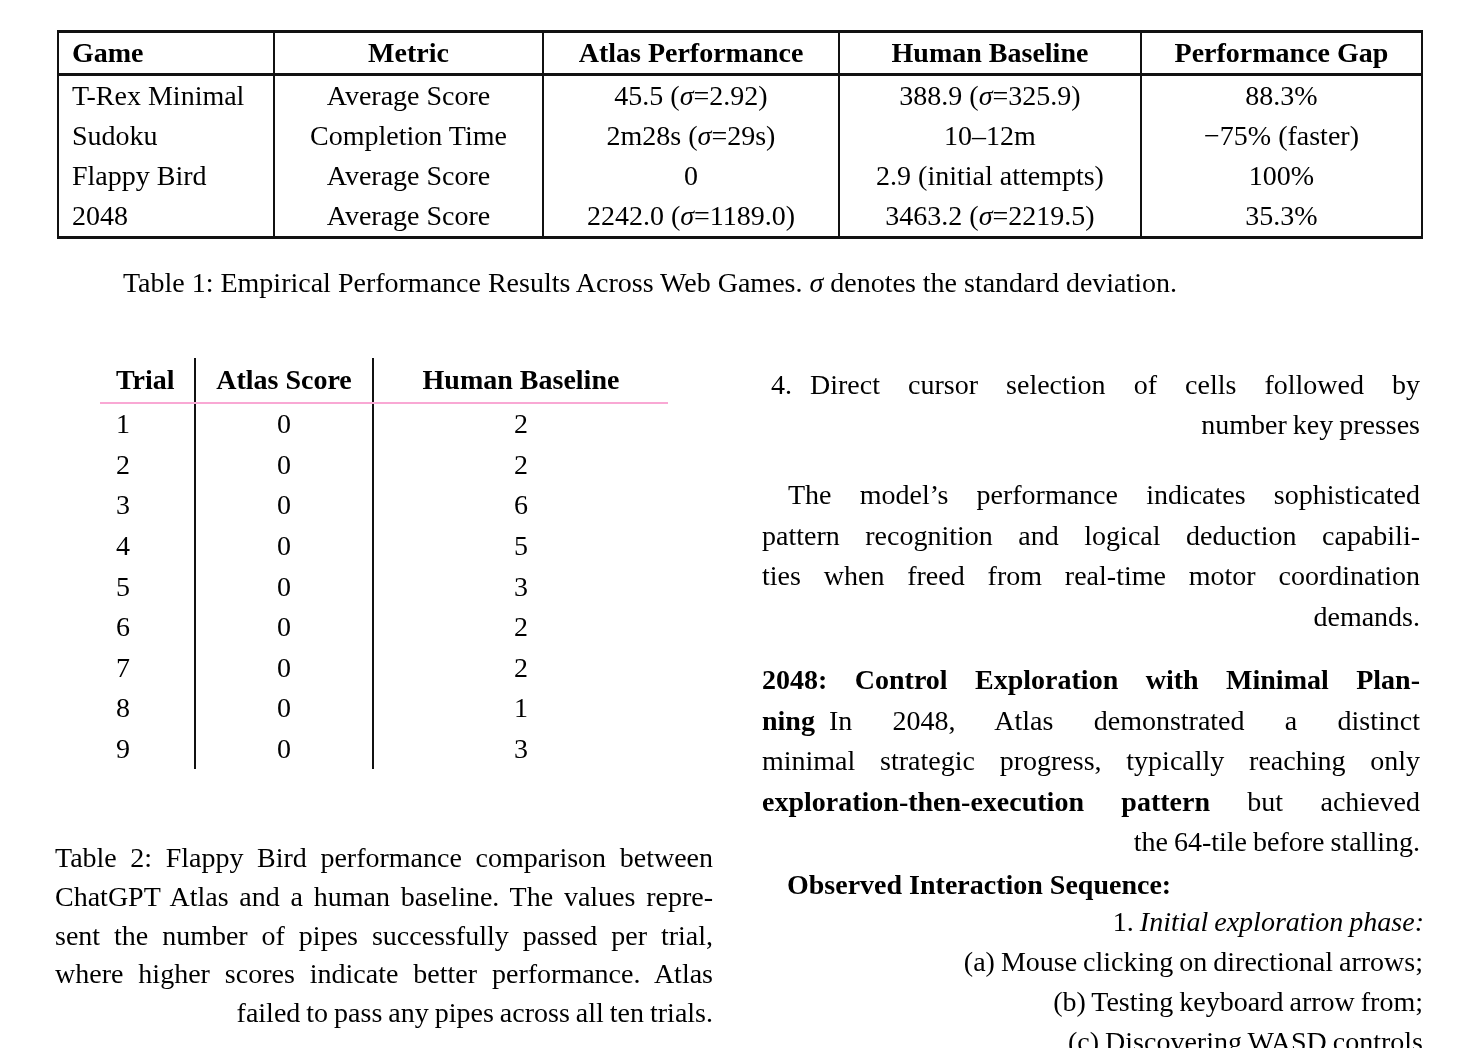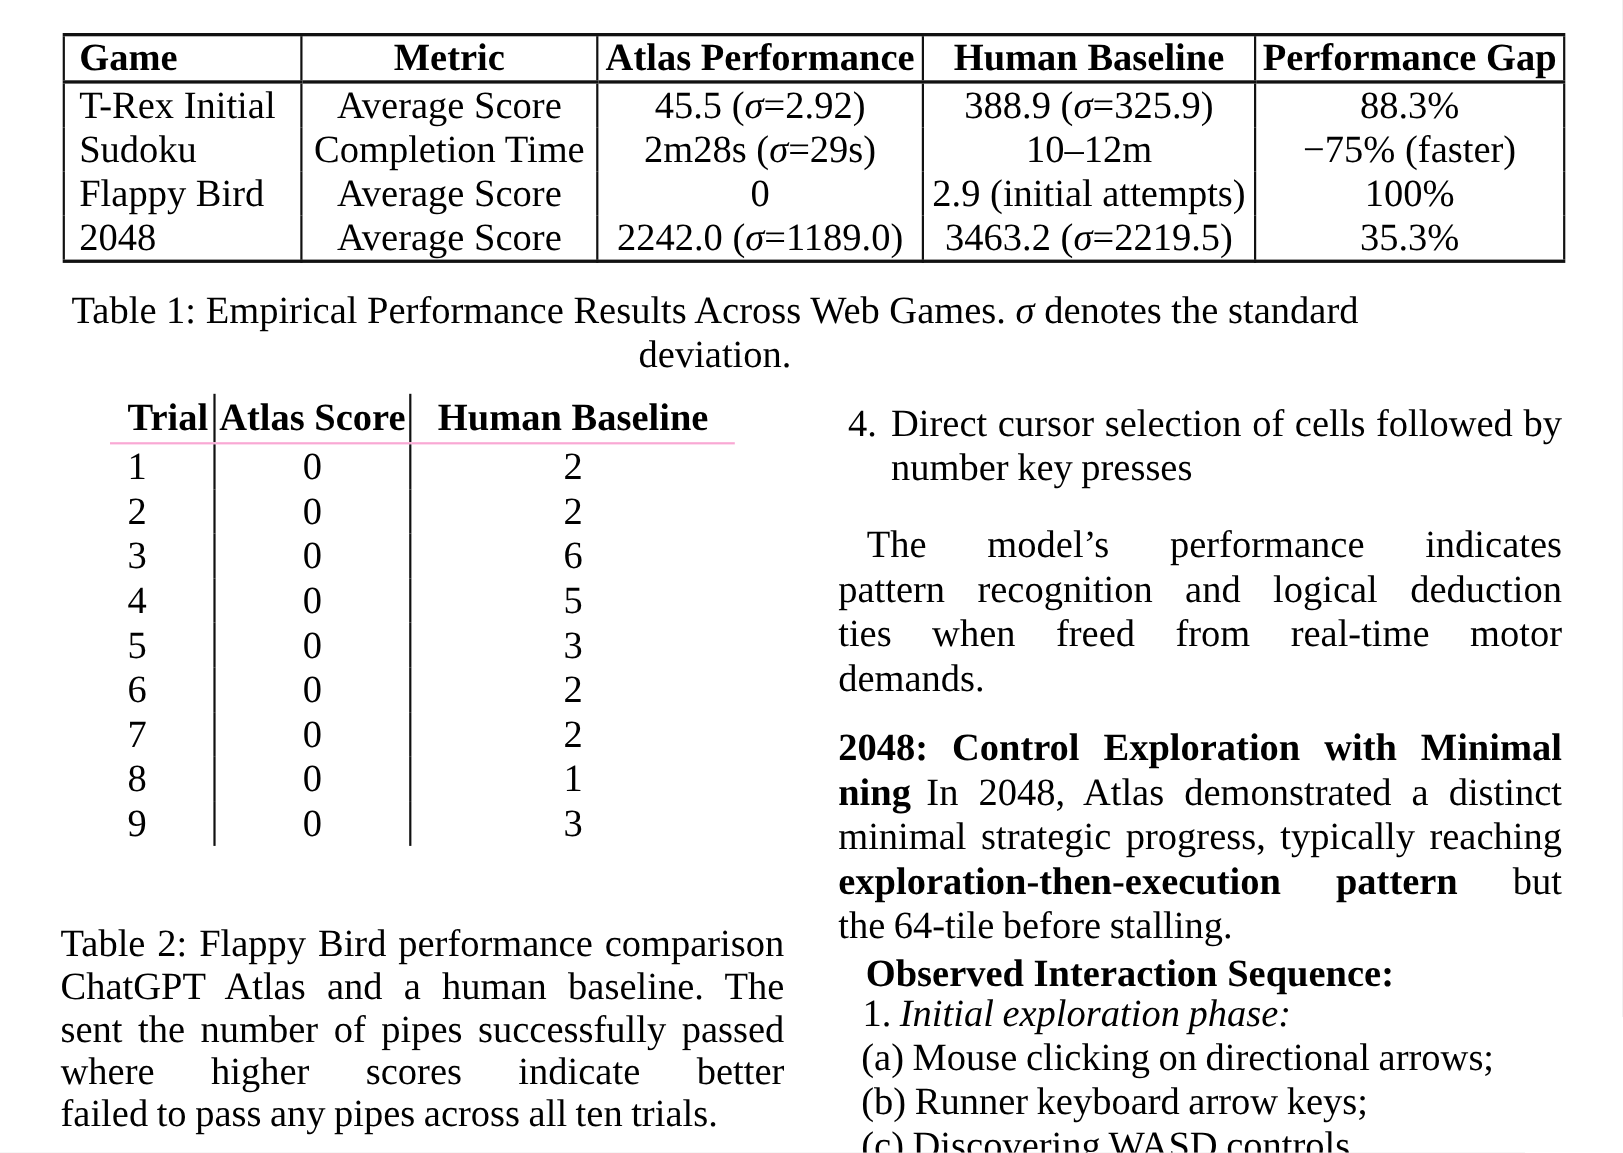--- a/index.html
+++ b/index.html
@@ -1,20 +1,20 @@
 <!DOCTYPE html>
 <html><head>
 <meta charset="utf-8">
 <style>
   html,body { margin:0; padding:0; background:#e8e8e8; }
   .page {
     position:relative; width:1475px; height:1048px; margin:0 auto;
     background:#ffffff; overflow:hidden; color:#000;
     font-family:"Liberation Serif","DejaVu Serif",serif;
-    font-size:35px; line-height:40px;
+    font-size:28px; line-height:40px;
   }
   .bold { font-weight:bold; }
   .it { font-style:italic; }
   .sig { font-style:italic; }
   .gapsp { display:inline-block; width:14px; }
 
   
   table.t1 {
     position:absolute; left:57px; top:30px; width:1364px;
     border-collapse:collapse; table-layout:fixed;
@@ -43,21 +43,21 @@
   table.t2 tr > *:not(:first-child) { border-left:2px solid #111; }
   table.t2 .c0 { text-align:left; padding-left:16px; }
 
   .cap2 {
     position:absolute; left:55px; top:839px; width:658px;
     line-height:38.8px;
   }
   .cap2 .line { height:38.8px; }
 
   
-  .line { display:block; overflow:hidden; word-spacing:-1px; }
+  .line { display:block; overflow:hidden; word-spacing:-1px;text-align:right; }
   .line.j { text-align:justify; text-align-last:justify; }
   .line.ind { text-indent:26px; }
 
   
   .rcblock { position:absolute; width:658px; line-height:40px; }
   .rcblock .line { height:40px; }
 
   .item4 { left:762px; top:365px; }
   .item4 .num { position:absolute; left:9px; top:0; }
   .item4 .body { margin-left:48px; }
@@ -89,21 +89,21 @@
       <tr>
           <th class="c0">Game</th>
           <th class="c1">Metric</th>
           <th class="c2">Atlas Performance</th>
           <th class="c3">Human Baseline</th>
           <th class="c4">Performance Gap</th>
         </tr>
     </thead>
     <tbody>
         <tr>
-          <td class="c0">T-Rex Initial</td>
+          <td class="c0">T-Rex Minimal</td>
           <td class="c1">Average Score</td>
           <td class="c2">45.5 (<span class="sig">σ</span>=2.92)</td>
           <td class="c3">388.9 (<span class="sig">σ</span>=325.9)</td>
           <td class="c4">88.3%</td>
         </tr>
         <tr>
           <td class="c0">Sudoku</td>
           <td class="c1">Completion Time</td>
           <td class="c2">2m28s (<span class="sig">σ</span>=29s)</td>
           <td class="c3">10–12m</td>
@@ -222,17 +222,17 @@
     </div>
 
   <div class="observed">Observed Interaction Sequence:</div>
 
   <div class="enum1">
       <div class="line"><span>1. </span><span class="it">Initial exploration phase:</span></div>
     </div>
 
   <div class="rcblock abc">
       <div class="line"><span>(a) Mouse clicking on directional arrows;</span></div>
-      <div class="line"><span>(b) Runner keyboard arrow keys;</span></div>
+      <div class="line"><span>(b) Testing keyboard arrow from;</span></div>
       <div class="line"><span>(c) Discovering WASD controls</span></div>
     </div>
 
 </div>
 
 </body></html>

